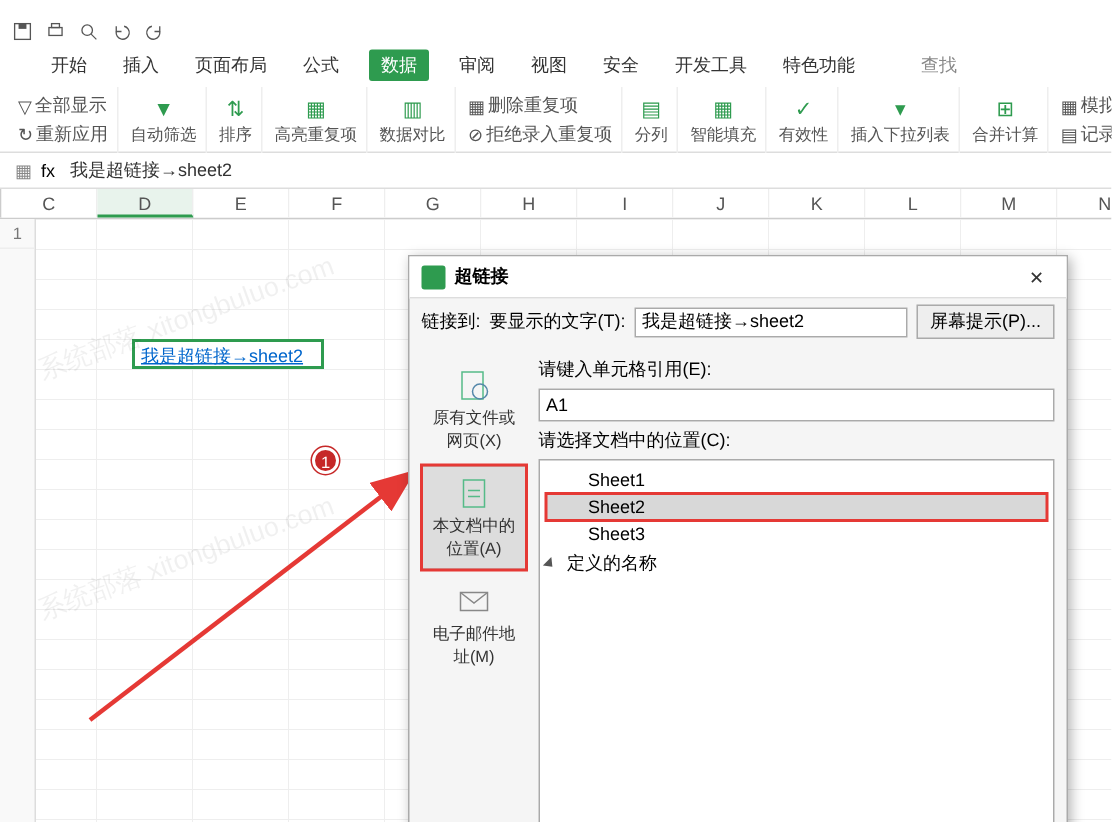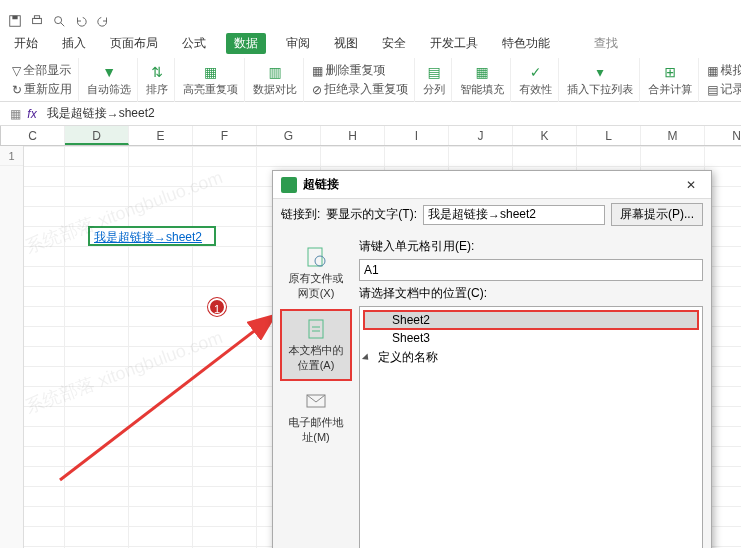--- a/index.html
+++ b/index.html
@@ -4,35 +4,35 @@
 <style>
 * { box-sizing: border-box; margin: 0; padding: 0; font-family: "Microsoft YaHei", sans-serif; font-size: 12px; }
 body { width: 741px; height: 548px; background: #fff; position: relative; overflow: hidden; }
 
 
 .titlebar { height: 10px; background: #fff; }
 .quickaccess { height: 22px; display: flex; align-items: center; gap: 8px; padding: 0 8px; color: #555; }
 .qa-icon { width: 14px; height: 14px; display: inline-block; }
 .qa-icon svg { width: 100%; height: 100%; }
 
-.menubar { height: 22px; display: flex; align-items: center; gap: 16px; padding: 0 10px; color: #333; }
+.menubar { height: 22px; display: flex; align-items: center; gap: 16px; padding: 0 30px; color: #333; }
 .menubar .mi { padding: 2px 4px; cursor: pointer; }
 .menubar .mi.active { background: #2e9b4f; color: #ffffff; border-radius: 2px; padding: 2px 8px; }
 
 .ribbon { height: 48px; border-bottom: 1px solid #ddd; display: flex; align-items: flex-start; padding: 4px 6px; gap: 2px; color: #555; }
 .ribbon-group { display: flex; flex-direction: column; align-items: center; padding: 0 6px; border-right: 1px solid #eee; height: 44px; justify-content: center; }
 .ribbon-group:last-child { border-right: none; }
 .ribbon-group .rg-icon { font-size: 14px; color: #2e9b4f; }
 .ribbon-group .rg-label { font-size: 11px; color: #555; margin-top: 2px; white-space: nowrap; }
 .ribbon-small { display: flex; flex-direction: column; gap: 2px; font-size: 11px; }
 .ribbon-small .rs { display: flex; align-items: center; gap: 2px; white-space: nowrap; }
 
 
 .fxbar { height: 24px; display: flex; align-items: center; border-bottom: 1px solid #ddd; padding: 0 10px; gap: 6px; }
-.fx-name { color: #4c1d95; font-style: italic; }
+.fx-name { color: #000000; }
 .fx-input { flex: 1; padding: 2px 4px; color: #333; }
 
 
 .colhdr { height: 20px; display: flex; border-bottom: 1px solid #ccc; }
 .rowhdr-spacer { width: 24px; border-right: 1px solid #ccc; background: #f5f5f5; }
 .ch { flex: 0 0 64px; text-align: center; color: #555; border-right: 1px solid #eee; background: #fff; line-height: 20px; }
 .ch.sel { background: #e8f3ec; border-bottom: 2px solid #2e9b4f; }
 
 
 .grid { position: absolute; top: 146px; left: 0; right: 0; bottom: 0; }
@@ -262,20 +262,21 @@
               <path d="M3 6 L12 13 L21 6" fill="none" stroke="#888"></path>
             </svg></span>
         <span class="sb-lab">电子邮件地址(M)</span>
       </div>
     </div>
     <div class="main">
       <label>请键入单元格引用(E):</label>
       <input type="text" value="A1" style="">
       <label>请选择文档中的位置(C):</label>
       <div class="tree">
+        <div class="leaf">Sheet1</div>
         <div class="leaf sel redbox">Sheet2</div>
         <div class="leaf">Sheet3</div>
         <div class="node">定义的名称</div>
       </div>
     </div>
   </div>
   <div class="dlg-foot">
     <button class="ok redbox">确定</button>
     <button>取消</button>
   </div>

